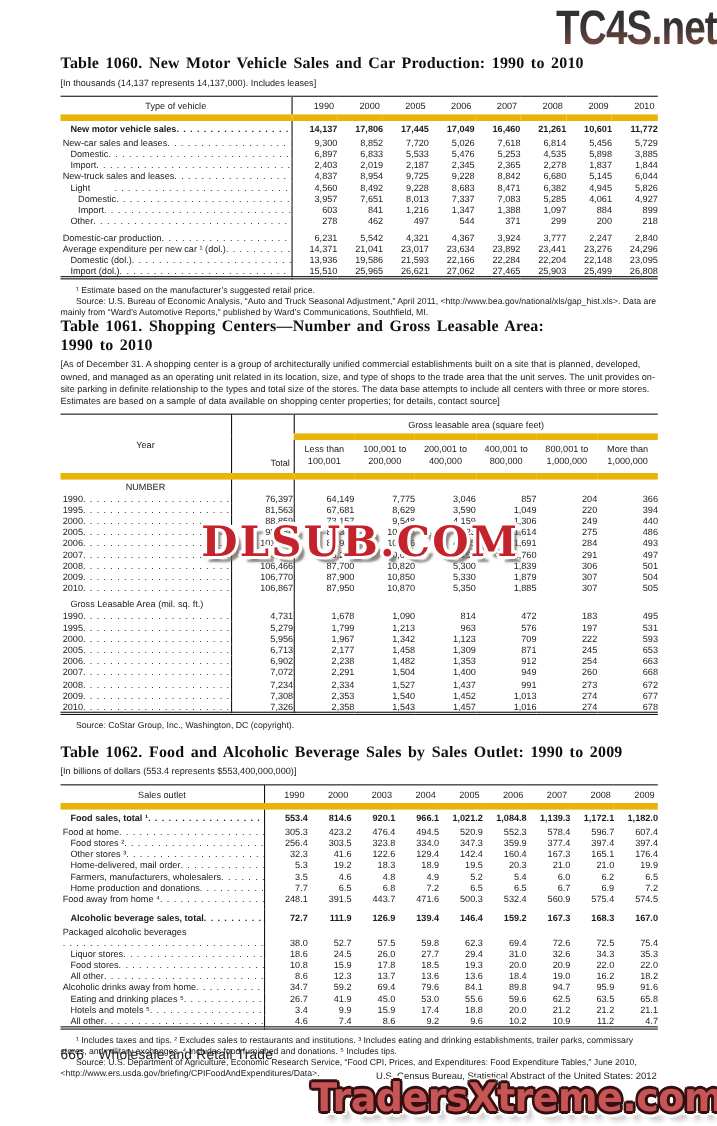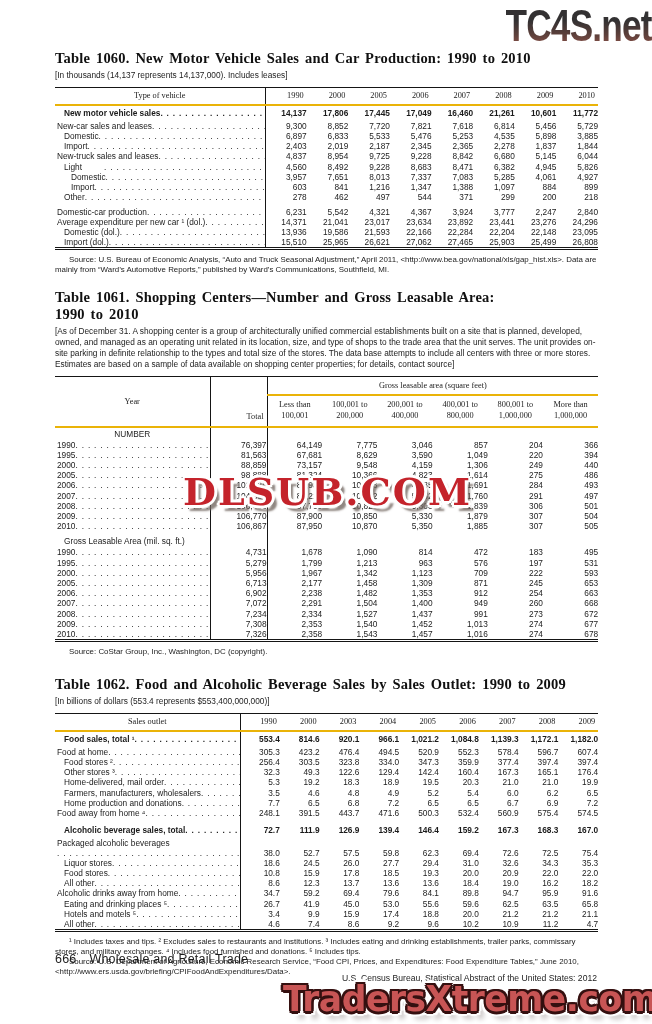--- a/index.html
+++ b/index.html
@@ -11,21 +11,21 @@
   #t1062{top:676px;}
 
   .ttl{font-family:"Liberation Serif","DejaVu Serif",serif;font-size:14.5px;font-weight:700;color:#101010;
        margin:0 0 3px 0;line-height:17px;letter-spacing:.2px;word-spacing:2px;}
   .ttl span{display:block;}
   .note{font-size:8.3px;line-height:11px;margin:2px 0 6px 0;color:#1b1b1b;}
 
   table.tbl{width:100%;border-collapse:collapse;table-layout:fixed;
             border-top:1.5px solid #151515;border-bottom:3px double #151515;}
   .tbl th,.tbl td{font-size:8.3px;line-height:10px;font-weight:400;padding:0;vertical-align:bottom;color:#1b1b1b;}
-  .tbl thead th{border-bottom:2px solid #eab308;vertical-align:middle;font-family:Liberation Serif, serif;}
+  .tbl thead th{border-bottom:6px solid #eab308;vertical-align:middle;}
   .tbl thead th.stub{text-align:center;}
   .tbl thead th.num{text-align:right;padding:2.5px 3px 3px 0;}
   .t1060 thead th, .t1062 thead th{padding-top:2.5px;padding-bottom:3px;}
   .vr{border-right:1px solid #151515;}
   .num{text-align:right;padding-right:3px;}
   td{height:10.2px;}
   .stub{overflow:hidden;}
   .lw{display:flex;align-items:baseline;white-space:nowrap;overflow:hidden;}
   .dots{flex:1;overflow:hidden;white-space:nowrap;}
   .dots::before{content:". . . . . . . . . . . . . . . . . . . . . . . . . . . . . . . . . . . . . . . . . . . . . . . . . . . .";
@@ -132,21 +132,21 @@
           <tr>
             <td class="stub vr">
               <div class="lw" style="padding-left: 2px;">
                 <span class="lbl">New-car sales and leases</span>
                 <span class="dots"></span>
               </div>
             </td>
             <td class="num">9,300</td>
             <td class="num">8,852</td>
             <td class="num">7,720</td>
-            <td class="num">7,821</td>
+            <td class="num">5,026</td>
             <td class="num">7,618</td>
             <td class="num">6,814</td>
             <td class="num">5,456</td>
             <td class="num">5,729</td>
           </tr>
           <tr>
             <td class="stub vr">
               <div class="lw" style="padding-left: 9px;">
                 <span class="lbl">Domestic</span>
                 <span class="dots"></span>
@@ -321,20 +321,21 @@
             <td class="num">26,621</td>
             <td class="num">27,062</td>
             <td class="num">27,465</td>
             <td class="num">25,903</td>
             <td class="num">25,499</td>
             <td class="num">26,808</td>
           </tr>
         </tbody>
       </table>
     <div class="notes">
+        <p>¹ Estimate based on the manufacturer’s suggested retail price.</p>
         <p>Source: U.S. Bureau of Economic Analysis, “Auto and Truck Seasonal Adjustment,” April 2011, &lt;http://www.bea.gov/national/xls/gap_hist.xls&gt;. Data are mainly from “Ward’s Automotive Reports,” published by Ward’s Communications, Southfield, MI.</p>
       </div>
   </section>
 
   <section class="block" id="t1061">
     <h2 class="ttl">
         <span>Table 1061. Shopping Centers—Number and Gross Leasable Area:</span>
         <span>1990 to 2010</span>
       </h2>
     <p class="note">[As of December 31. A shopping center is a group of architecturally unified commercial establishments built on a site that is planned, developed, owned, and managed as an operating unit related in its location, size, and type of shops to the trade area that the unit serves. The unit provides on-site parking in definite relationship to the types and total size of the stores. The data base attempts to include all centers with three or more stores. Estimates are based on a sample of data available on shopping center properties; for details, contact source]</p>
@@ -762,21 +763,21 @@
             <td class="num">397.4</td>
           </tr>
           <tr>
             <td class="stub vr">
               <div class="lw" style="padding-left: 9px;">
                 <span class="lbl">Other stores ³</span>
                 <span class="dots"></span>
               </div>
             </td>
             <td class="num">32.3</td>
-            <td class="num">49.3</td>
+            <td class="num">41.6</td>
             <td class="num">122.6</td>
             <td class="num">129.4</td>
             <td class="num">142.4</td>
             <td class="num">160.4</td>
             <td class="num">167.3</td>
             <td class="num">165.1</td>
             <td class="num">176.4</td>
           </tr>
           <tr>
             <td class="stub vr">

